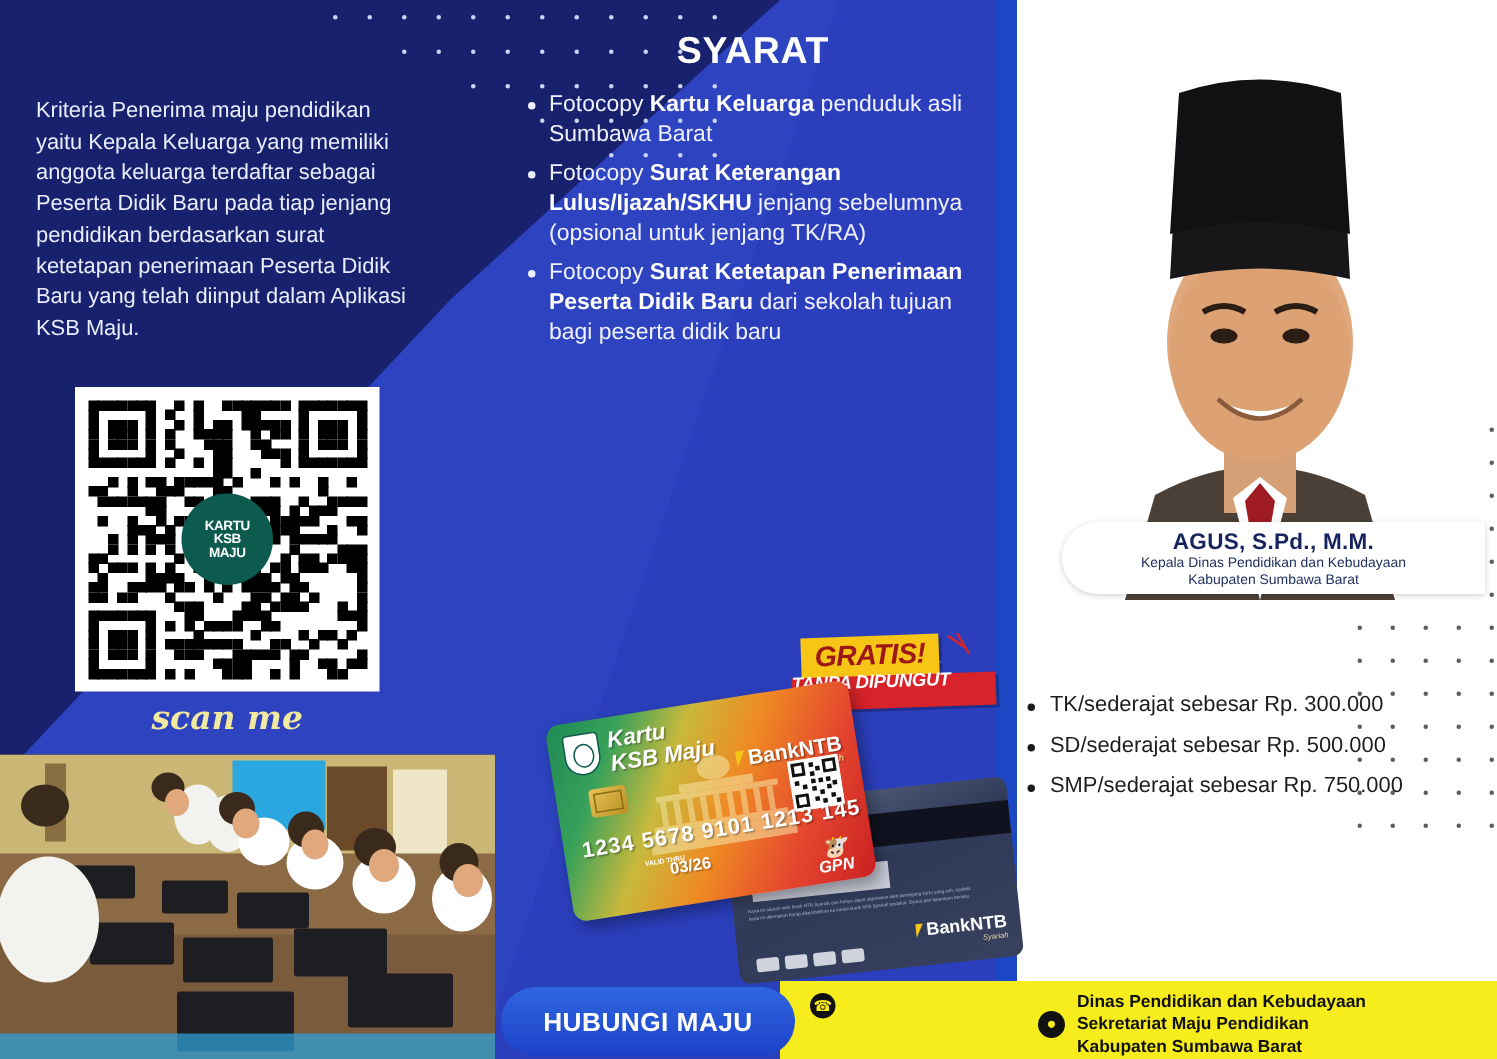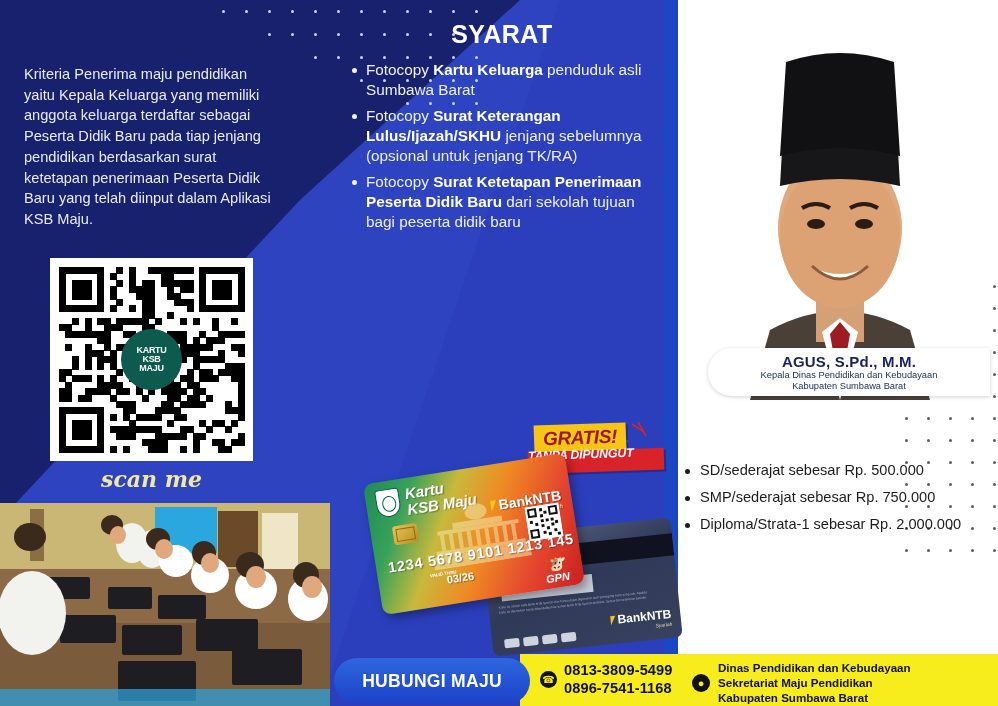--- a/index.html
+++ b/index.html
@@ -927,34 +927,30 @@
 
   <div class="nameplate">
     <div class="np-name">AGUS, S.Pd., M.M.</div>
     <div class="np-role">
       <div>Kepala Dinas Pendidikan dan Kebudayaan</div>
       <div>Kabupaten Sumbawa Barat</div>
     </div>
   </div>
 
   <ul class="besaran-list" id="besaran-list">
+      <li>TK/sederajat sebesar Rp. 300.000</li>
       <li>SD/sederajat sebesar Rp. 500.000</li>
       <li>SMP/sederajat sebesar Rp. 750.000</li>
-      <li>Diploma/Strata-1 sebesar Rp. 2.000.000</li>
     </ul>
 
   <div class="yellow-bar"></div>
   <div class="contact-pill">HUBUNGI MAJU</div>
 
   <div class="phones">
     <span class="ph-icon">☎</span>
-    <span class="ph-nums">
-      <div>0813-3809-5499</div>
-      <div>0896-7541-1168</div>
-    </span>
   </div>
 
   <div class="addr">
     <span class="addr-icon">●</span>
     <span class="addr-text">
       <div>Dinas Pendidikan dan Kebudayaan</div>
       <div>Sekretariat Maju Pendidikan</div>
       <div>Kabupaten Sumbawa Barat</div>
     </span>
   </div>

